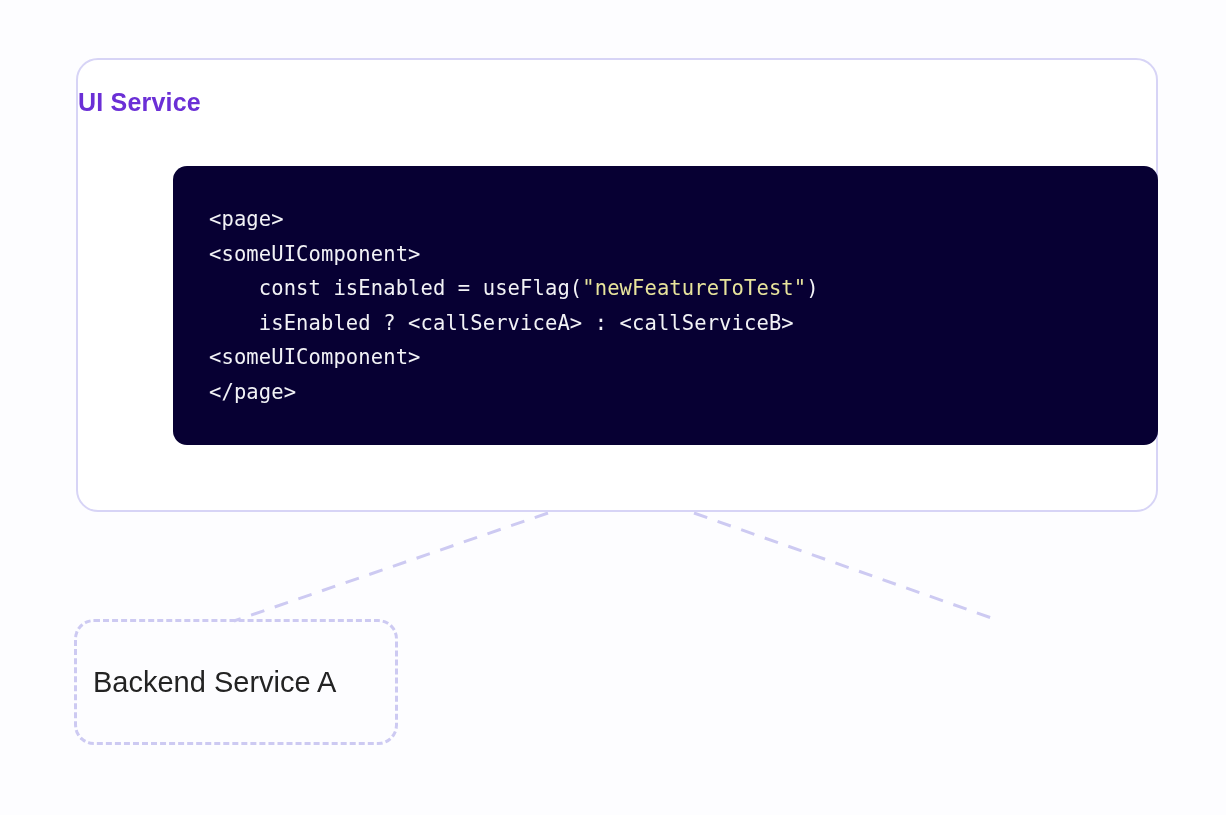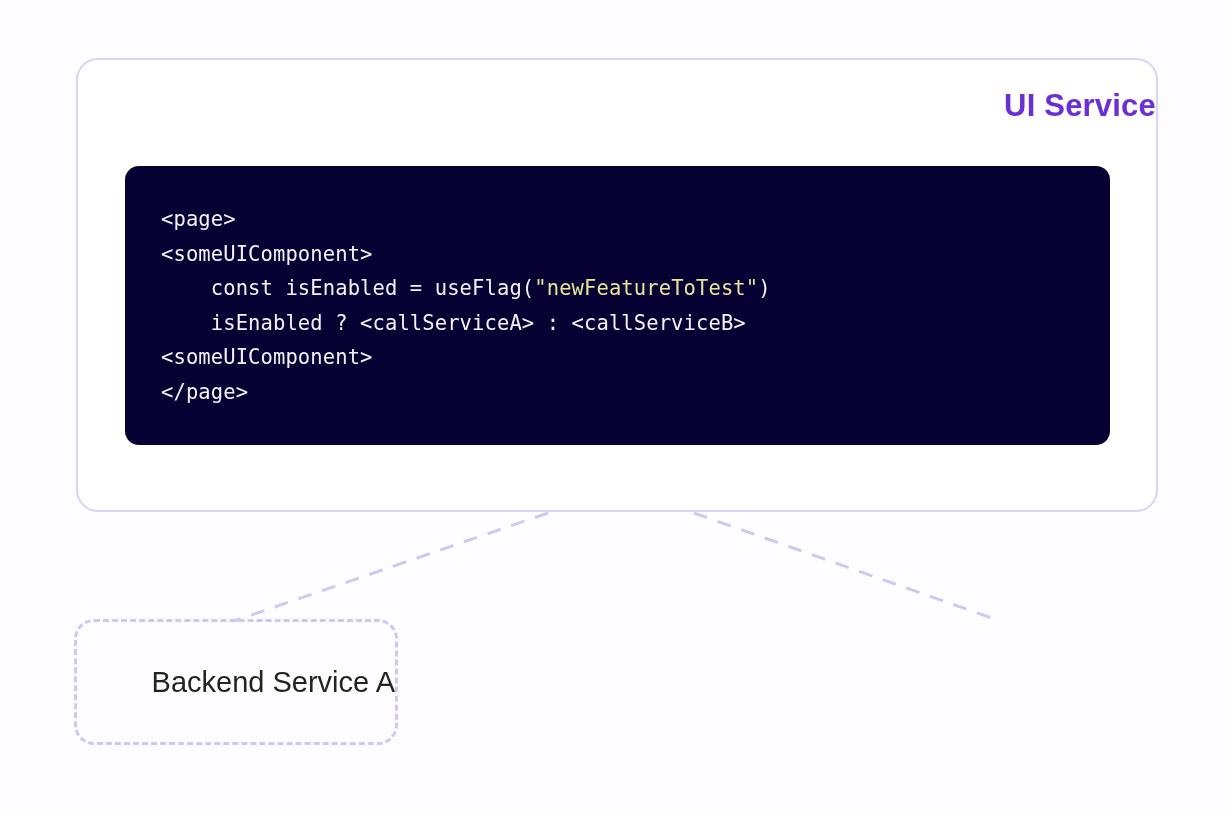--- a/index.html
+++ b/index.html
@@ -38,22 +38,22 @@
     border-radius: 22px;
     background: #ffffff;
     z-index: 2;
   }
 
   #ui-service-title {
     position: absolute;
     left: 0;
     top: 30px;
     width: 100%;
-    text-align: right;
-    font-size: 31px;
+    text-align: left;
+    font-size: 25px;
     font-weight: bold;
     color: #6b2fd6;
     letter-spacing: 0.2px;
     line-height: 1;
   }
 
   
   #code-block {
     position: absolute;
     left: 47px;
@@ -93,21 +93,20 @@
     color: #232323;
     font-family: "Liberation Sans", sans-serif;
     white-space: nowrap;
     padding-left: 16px;
   }
   #backend-service-a {
     left: 74px;
     top: 619px;
     width: 324px;
     height: 126px;
-    justify-content: flex-end;
   }
   #backend-service-b {
     left: 836px;
     top: 619px;
     width: 324px;
     height: 126px;
   }
 </style>
 </head>
 <body>
@@ -115,21 +114,21 @@
 <div id="page" style="background: rgb(253, 253, 255);">
 
   <svg id="connectors" viewBox="0 0 1226 815" width="1226" height="815">
     <line x1="548" y1="513" x2="234" y2="621" stroke="#cdcaf2" stroke-width="3" stroke-dasharray="14 11" stroke-linecap="butt"></line>
     <line x1="694" y1="513" x2="1000" y2="621" stroke="#cdcaf2" stroke-width="3" stroke-dasharray="14 11" stroke-linecap="butt"></line>
   </svg>
 
   <div id="ui-service-card" style="border-color: rgb(215, 212, 246);">
     <div id="ui-service-title" style="color: rgb(107, 47, 214);">UI Service</div>
 
-    <div id="code-block" style="background: rgb(7, 0, 51);">
+    <div id="code-block" style="background: rgb(7, 0, 51); margin-left: 48px;">
       <div id="code-lines" style="color: rgb(242, 242, 246);"><div class="code-line"><span>&lt;page&gt;</span></div><div class="code-line"><span>&lt;someUIComponent&gt;</span></div><div class="code-line"><span>    const isEnabled = useFlag(</span><span class="tok-str" style="color: rgb(232, 228, 156);">"newFeatureToTest"</span><span>)</span></div><div class="code-line"><span>    isEnabled ? &lt;callServiceA&gt; : &lt;callServiceB&gt;</span></div><div class="code-line"><span>&lt;someUIComponent&gt;</span></div><div class="code-line"><span>&lt;/page&gt;</span></div></div>
     </div>
   </div>
 
   <div id="backend-service-a" class="backend-box" style="border-color: rgb(205, 202, 242);">
     <span class="backend-label">Backend Service A</span>
   </div>
 
 
 </div>

